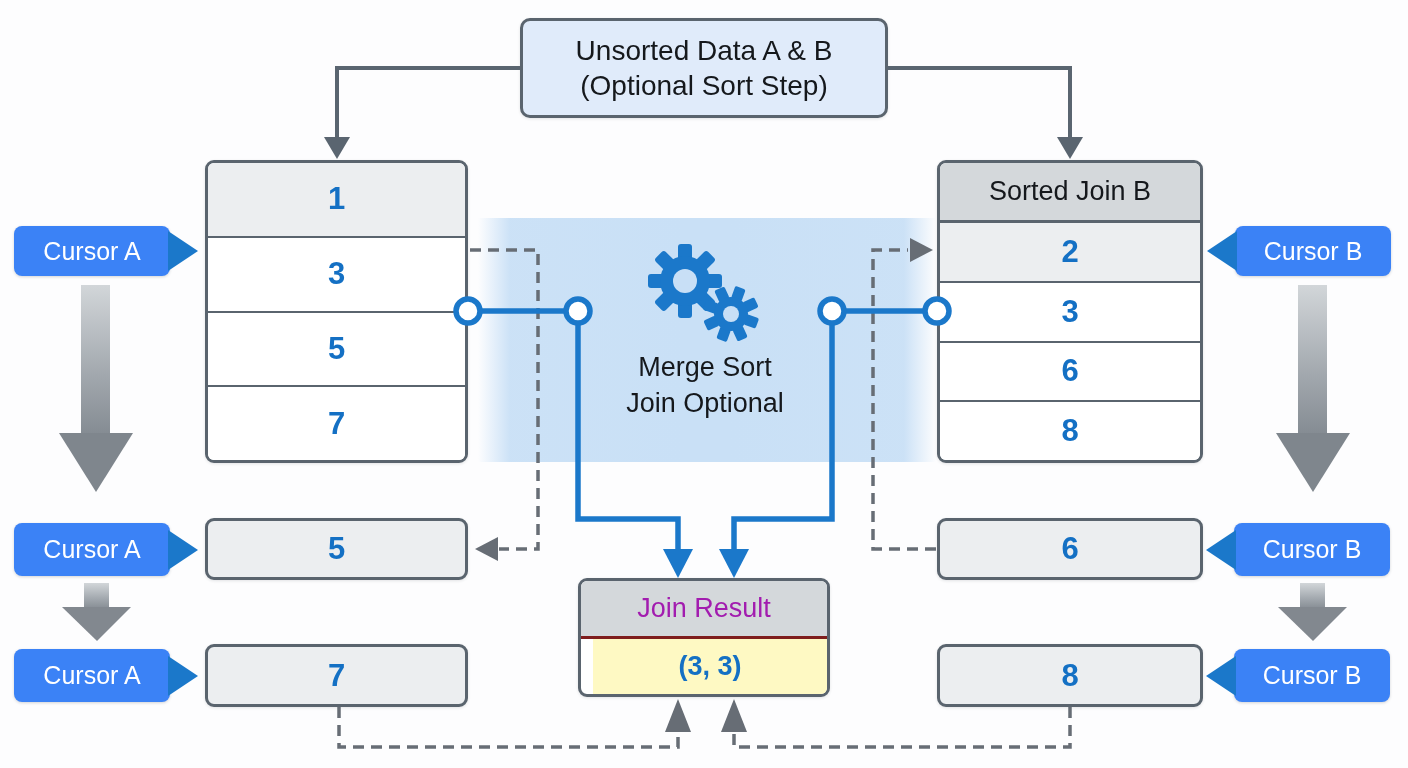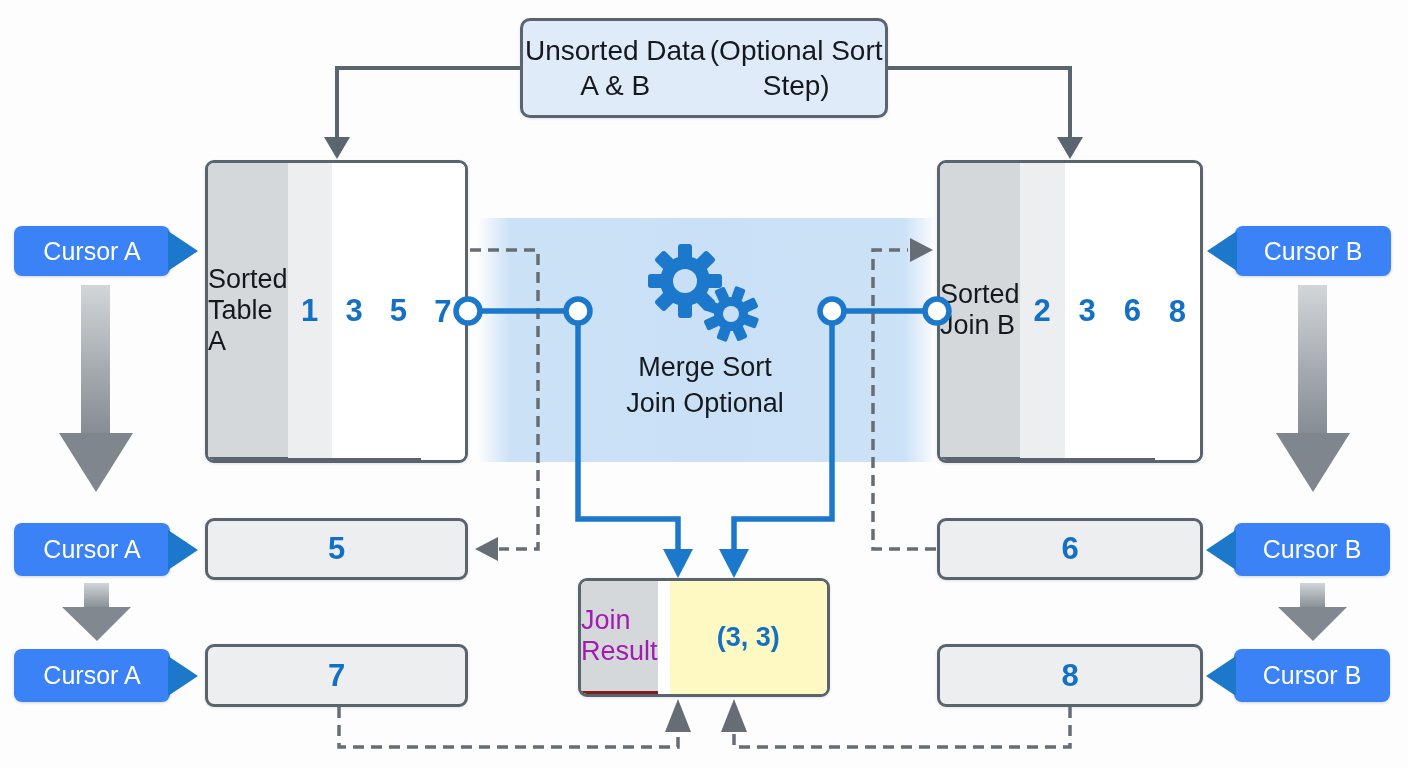--- a/index.html
+++ b/index.html
@@ -21,21 +21,21 @@
       rgba(201,224,246,.95) 7%,
       #c9e0f6 45%, #c9e0f6 55%,
       rgba(201,224,246,.95) 93%,
       rgba(201,224,246,0) 100%);
     z-index:1;
   }
   
   .node{
     position:absolute;z-index:2;box-sizing:border-box;
     border:3px solid #5a646e;border-radius:10px;
-    display:flex;flex-direction:row;align-items:center;justify-content:center;
+    display:flex;flex-direction:column;align-items:center;justify-content:center;
     box-shadow:0 1px 3px rgba(40,50,60,.12);
   }
   .topbox{
     left:520px;top:18px;width:368px;height:100px;
     background:#e0ebfa;color:#15181c;
     font-size:28px;line-height:35px;text-align:center;
   }
   .table{
     padding:0;overflow:hidden;background:#ffffff;border-radius:9px;
     justify-content:flex-start;align-items:stretch;
@@ -103,21 +103,20 @@
 <div id="stage">
 
   <div class="band"></div>
 
   <div class="node topbox">
     <div>Unsorted Data A &amp; B</div>
     <div>(Optional Sort Step)</div>
   </div>
 
   <div class="node table" style="left:205px;top:160px;width:263px;height:303px;">
-    <div class="thead">Sorted Table A</div>
     <div class="trow hl">1</div>
     <div class="trow">3</div>
     <div class="trow">5</div>
     <div class="trow">7</div>
   </div>
 
   <div class="node table" style="left:937px;top:160px;width:266px;height:303px;">
     <div class="thead">Sorted Join B</div>
     <div class="trow hl">2</div>
     <div class="trow">3</div>

